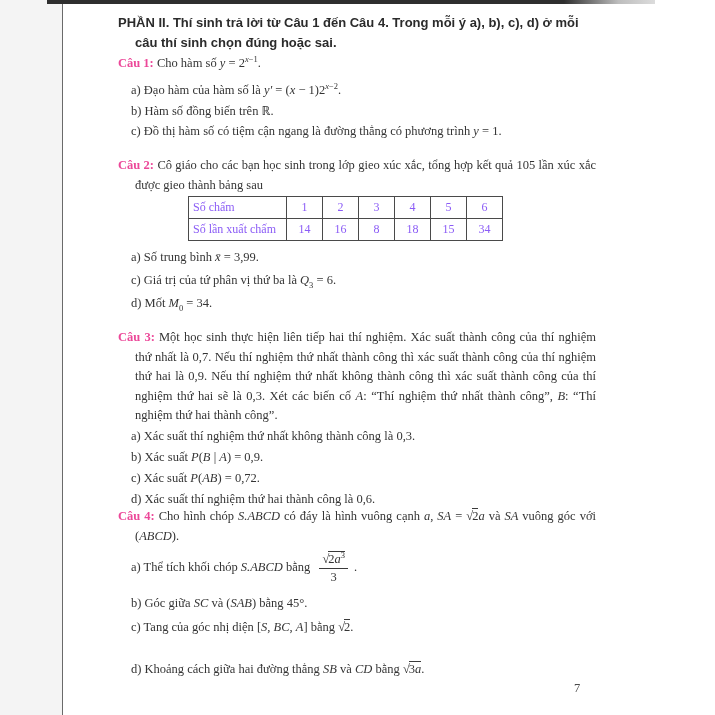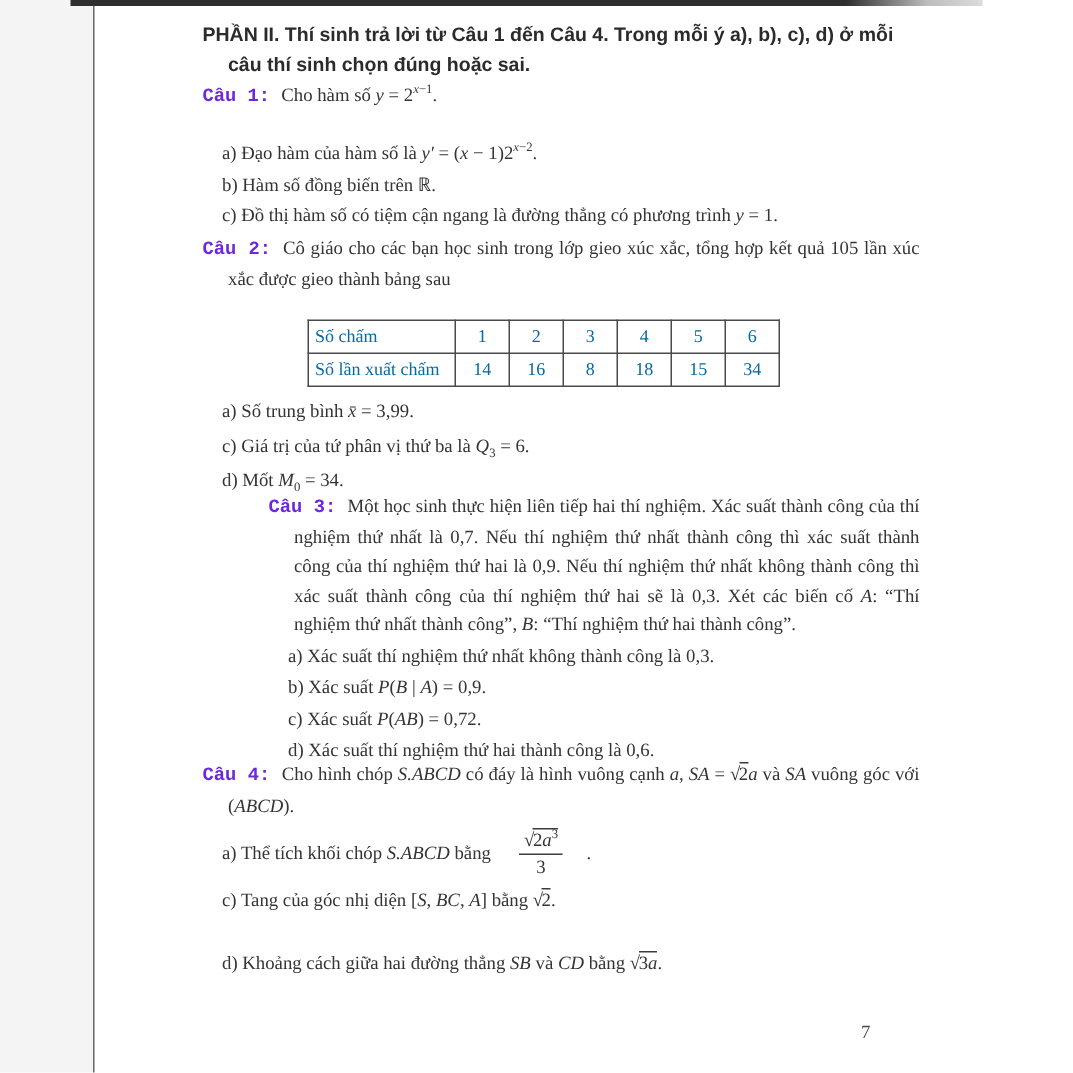--- a/index.html
+++ b/index.html
@@ -13,68 +13,68 @@
   }
   .margin-strip {
     position:absolute; left:0; top:0; width:63px; height:715px;
     background:#f4f4f4; border-right:1px solid #6a6a6a;
   }
   .top-bar {
     position:absolute; left:47px; top:0; width:608px; height:4px;
     background:linear-gradient(to right,#2e2e2e 0%,#2e2e2e 85%,#bdbdbd 94%,#dcdcdc 100%);
   }
   .content {
-    position:absolute; left:135px; top:0; width:478px; height:715px;
+    position:absolute; left:118px; top:0; width:478px; height:715px;
     font-size:12.5px;
   }
   .header {
     position:absolute; top:13px; left:0; right:0;
     font-family:"Liberation Sans", sans-serif;
     font-weight:bold; font-size:13px; color:#2b2b2b; line-height:20px;
   }
   .header .h2 { padding-left:17px; }
   .q { position:absolute; left:0; right:0; }
   .q1 { top:53px; }
   .q2 { top:156px; }
-  .q3 { top:328px;margin-left:44px; }
+  .q3 { top:328px; }
   .q4 { top:506px; }
   .intro {
     line-height:19.5px; text-align:justify;
     padding-left:17px; text-indent:-17px;
   }
   .q1 .intro, .q4 .intro { line-height:20px; }
   .opt { padding-left:13px; }
   .q1 .opt { line-height:20.5px; }
-  .q1 .opts { margin-top:18px; }
+  .q1 .opts { margin-top:7px; }
   .q2 .opt { line-height:23px; }
   .q2 .opts { margin-top:5px; }
   .q3 .opt { line-height:21px; }
   .q4 .opt { line-height:20px; }
   .q4 .opt-a { margin-top:6px; }
   .q4 .opt-b { margin-top:8px; }
   .q4 .opt-c { margin-top:4px; }
   .q4 .opt-d { margin-top:22px; }
-  b { color:#6d28d9;font-family:Liberation Mono, monospace; }
+  b { color:#ec4899; }
   i { font-style:italic; }
   sup, sub { font-size:8.5px; line-height:0; }
   .freq-table {
-    border-collapse:collapse; margin-left:70px; margin-top:17px;
-    font-size:12px; color:#0369a1;font-family:Liberation Serif, serif;
+    border-collapse:collapse; margin-left:70px; margin-top:1px;
+    font-size:12px; color:#8b5cf6;font-family:Liberation Serif, serif;
   }
   .freq-table td {
     border:1px solid #4a4a4a; height:22px; padding:0 4px;
   }
   .freq-table td.lbl { width:98px; text-align:left; }
   .freq-table td.num { width:36px; text-align:center; }
   .sqrt { white-space:nowrap; }
   .sqrt .rad { margin-right:-1px; }
   .sqrt .ovl { border-top:1px solid #3a3a3a; }
   .frac {
     display:inline-block; vertical-align:middle;
-    text-align:center; line-height:15px; margin:0 16px;
+    text-align:center; line-height:15px; margin:0 6px;
   }
   .frac .num { display:block; padding:0 3px 1px 3px; }
   .frac .den { display:block; border-top:1px solid #3a3a3a; padding:1px 3px 0 3px; }
   .page-number {
     position:absolute; left:574px; top:681px;
     font-size:12.5px; color:#4a4a4a;
   }
 </style>
 </head>
 <body>
@@ -136,20 +136,21 @@
       <div class="opt">b) Xác suất <i>P</i>(<i>B</i> | <i>A</i>) = 0,9.</div>
       <div class="opt">c) Xác suất <i>P</i>(<i>AB</i>) = 0,72.</div>
       <div class="opt">d) Xác suất thí nghiệm thứ hai thành công là 0,6.</div>
     </div>
   </div>
 
   <div class="q q4">
     <div class="intro"><b>Câu 4: </b>Cho hình chóp <i>S.ABCD</i> có đáy là hình vuông cạnh <i>a</i>, <i>SA</i> = <span class="sqrt"><span class="rad">√</span><span class="ovl">2</span></span><i>a</i> và <i>SA</i> vuông góc với (<i>ABCD</i>).</div>
     <div class="opts">
       <div class="opt opt-a">a) Thể tích khối chóp <i>S.ABCD</i> bằng <span class="frac"><span class="num"><span class="sqrt"><span class="rad">√</span><span class="ovl">2<i>a</i><sup>3</sup></span></span></span><span class="den">3</span></span>.</div>
+      <div class="opt opt-b">b) Góc giữa <i>SC</i> và (<i>SAB</i>) bằng 45°.</div>
       <div class="opt opt-c">c) Tang của góc nhị diện [<i>S</i>, <i>BC</i>, <i>A</i>] bằng <span class="sqrt"><span class="rad">√</span><span class="ovl">2</span></span>.</div>
       <div class="opt opt-d">d) Khoảng cách giữa hai đường thẳng <i>SB</i> và <i>CD</i> bằng <span class="sqrt"><span class="rad">√</span><span class="ovl">3<i>a</i></span></span>.</div>
     </div>
   </div>
 
 </div>
 
 <div class="page-number">7</div>
 
 </body></html>

